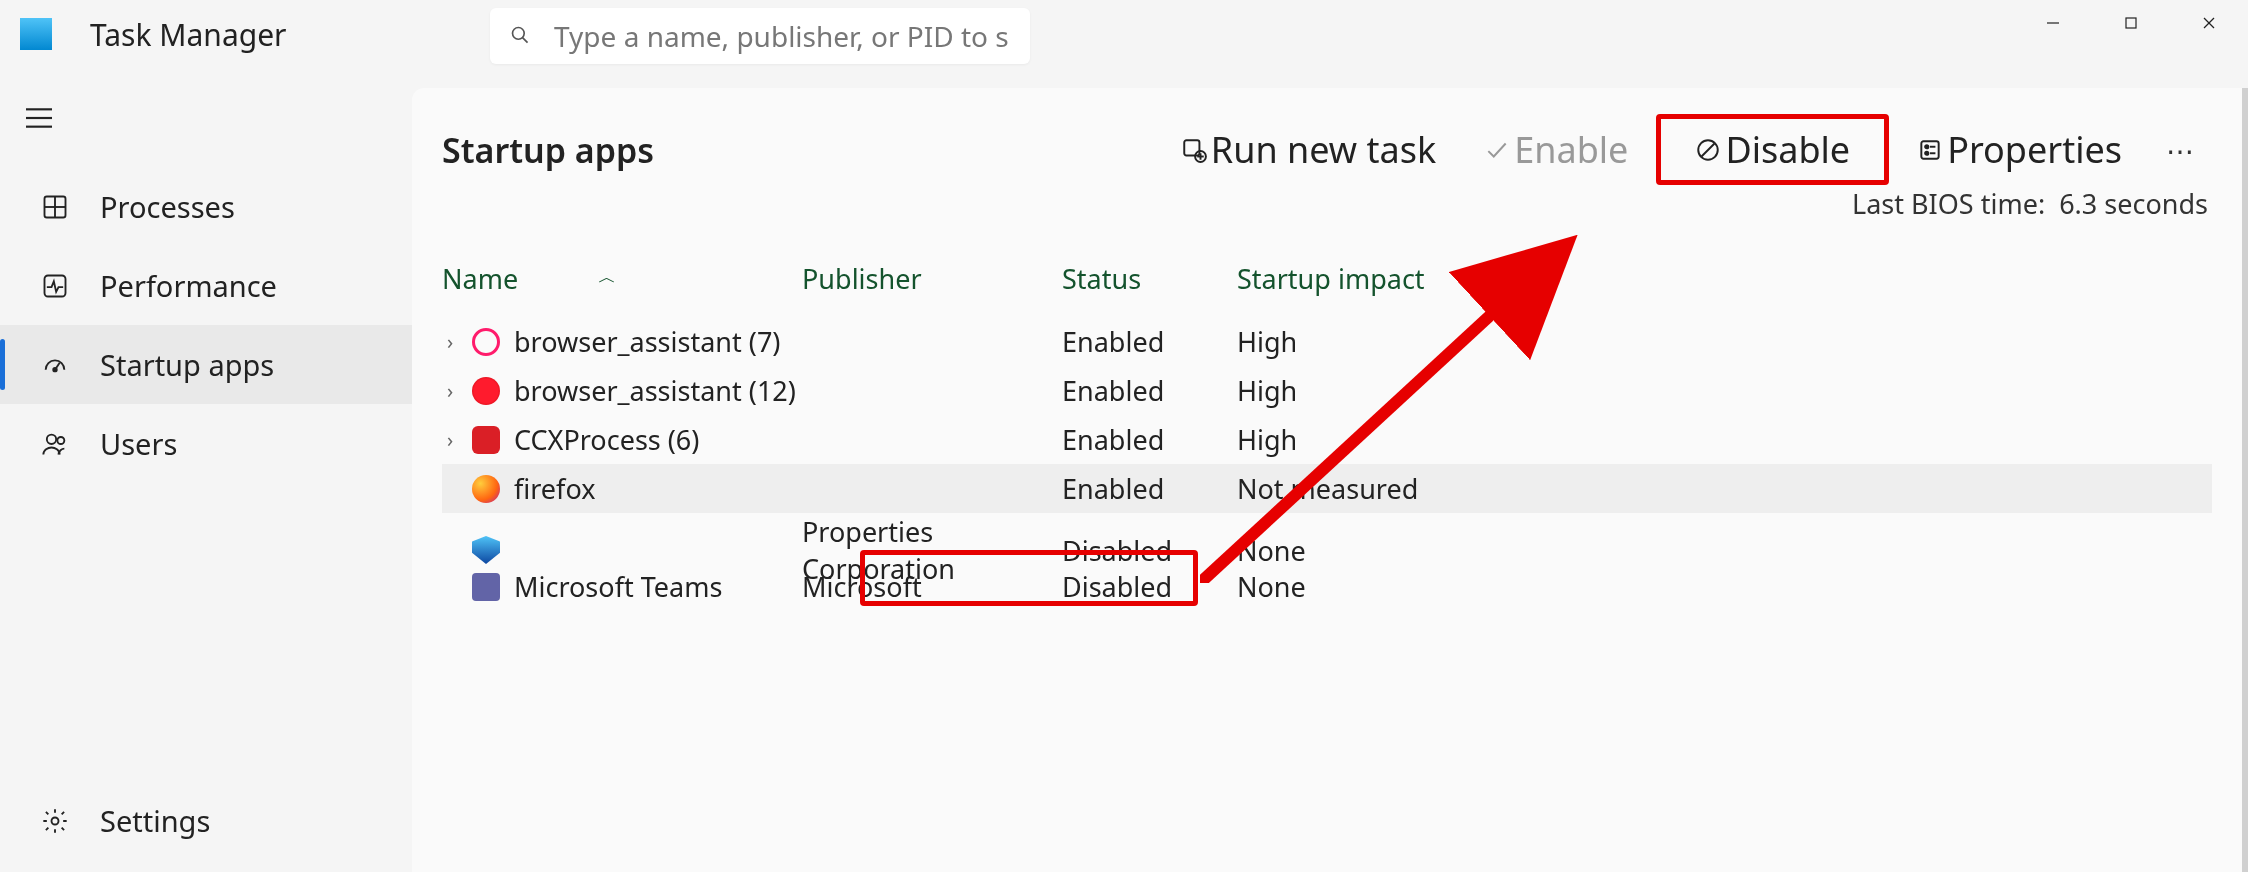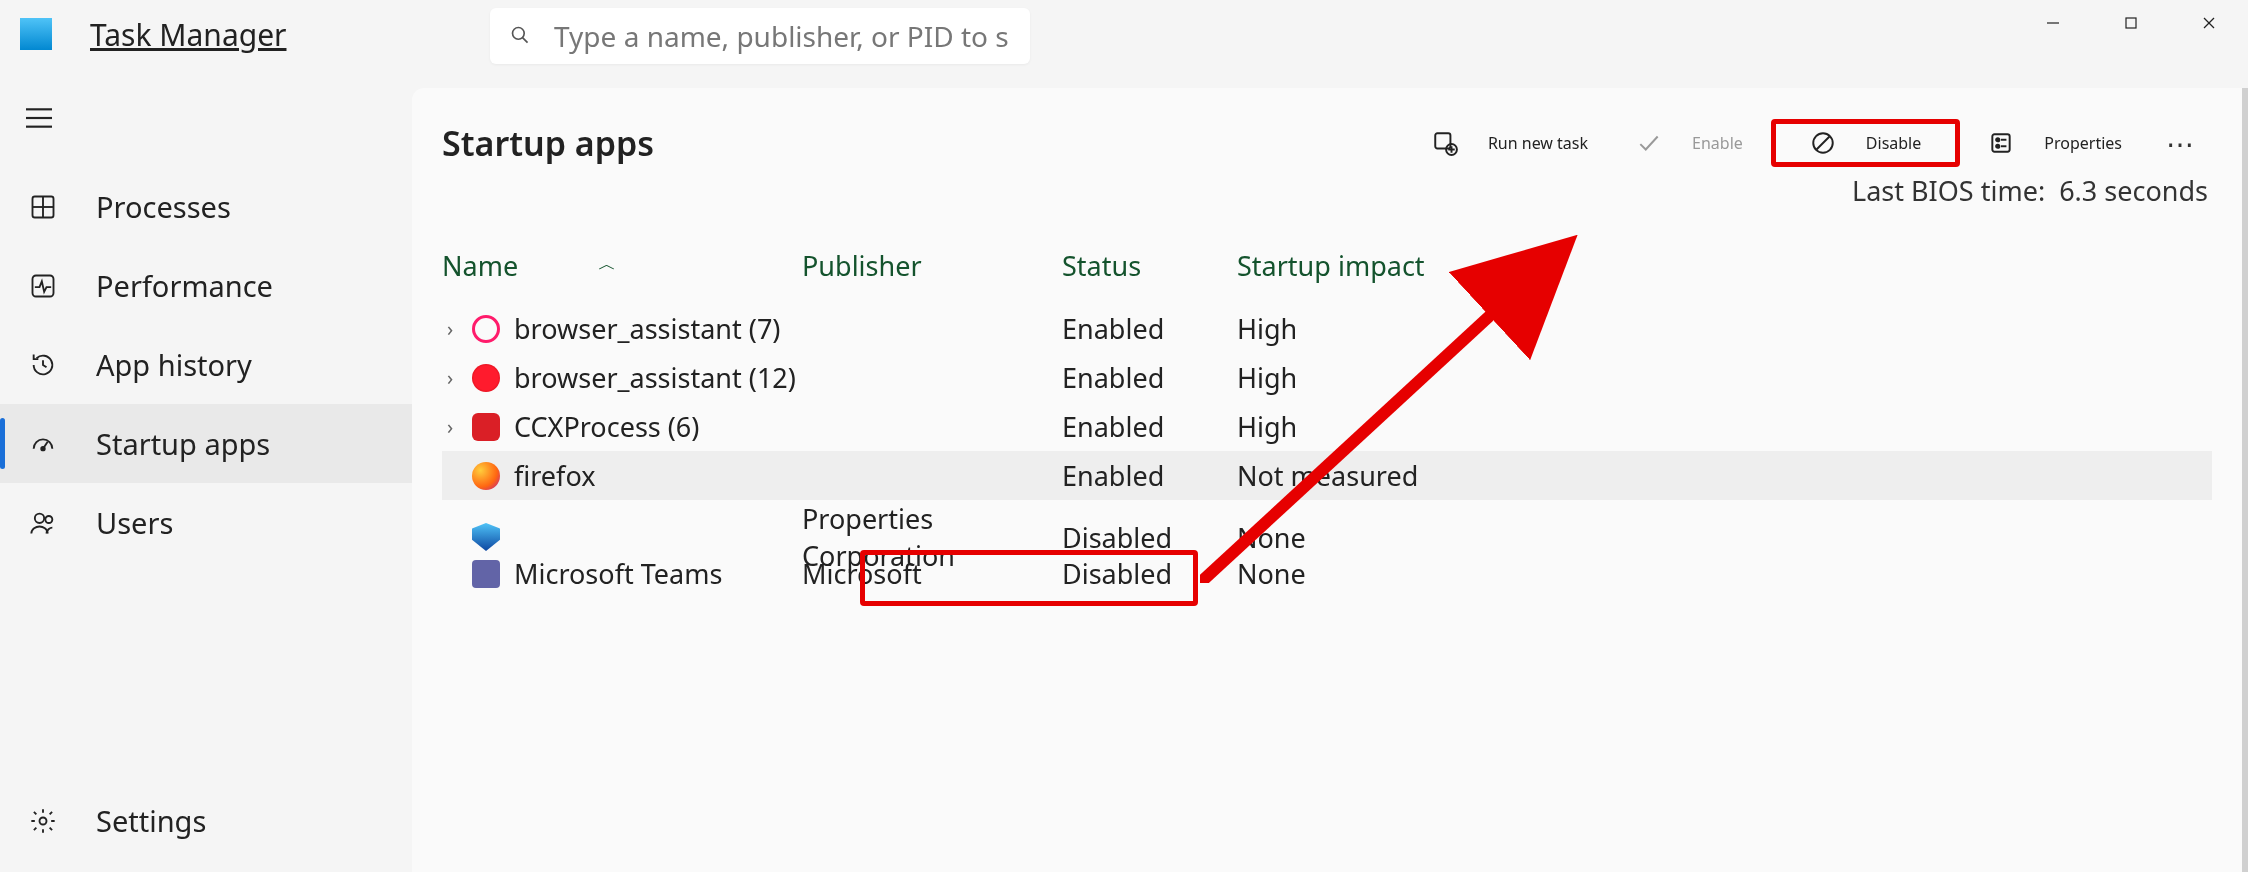--- a/index.html
+++ b/index.html
@@ -1,44 +1,44 @@
 <!DOCTYPE html>
 <html><head>
 <meta charset="utf-8">
 <style>
   * { box-sizing: border-box; margin: 0; padding: 0; font-family: "Segoe UI", system-ui, sans-serif; }
   body { width: 2248px; height: 872px; background: #f5f5f5; overflow: hidden; position: relative; }
 
   .titlebar { height: 68px; display: flex; align-items: center; padding-left: 20px; background: #f5f5f5; }
   .app-icon { width: 32px; height: 32px; background: linear-gradient(180deg,#4fc3f7 0%,#0288d1 100%); margin-right: 38px; }
-  .app-title { font-size: 30px; color: #222; text-decoration: underline; }
+  .app-title { font-size: 30px; color: #222; }
   .searchbox { position: absolute; left: 490px; top: 8px; width: 540px; height: 56px; background: #fff; border-radius: 6px; display: flex; align-items: center; padding: 0 20px; box-shadow: 0 1px 3px rgba(0,0,0,0.05); }
   .search-icon { width: 22px; height: 22px; margin-right: 24px; color: #555; }
   .searchbox input { border: none; outline: none; font-size: 28px; color: #666; width: 100%; background: transparent; }
   .searchbox input::placeholder { color: #777; }
   .win-controls { position: absolute; right: 0; top: 0; display: flex; }
   .win-btn { width: 78px; height: 46px; display: flex; align-items: center; justify-content: center; color: #222; }
   .win-btn svg { width: 16px; height: 16px; stroke: #222; stroke-width: 1.2; fill: none; }
 
   .layout { display: flex; height: calc(100% - 68px); }
   .sidebar { width: 412px; background: #f5f5f5; padding-top: 20px; }
   .hamburger { padding: 20px 26px; }
   .hamburger svg { width: 26px; height: 20px; stroke: #222; stroke-width: 2; }
   .nav-list { margin-top: 14px; }
-  .nav-item { display: flex; align-items: center; padding: 20px 28px; font-size: 29px; color: #222; gap: 38px; position: relative; }
+  .nav-item { display: flex; align-items: center; padding: 20px 40px; font-size: 29px; color: #222; gap: 30px; position: relative; }
   .nav-item.active { background: #e9e9e9; }
   .nav-item.active::before { content:""; position:absolute; left:0; top:14px; bottom:14px; width:5px; background:#1a6fd8; border-radius:3px; }
   .nav-icon { width: 30px; height: 30px; flex-shrink: 0; display:flex; align-items:center; justify-content:center; }
   .nav-icon svg { width: 28px; height: 28px; stroke: #222; stroke-width: 1.6; fill: none; }
   .settings-item { position: absolute; bottom: 12px; left:0; width: 412px; }
 
   .main { flex: 1; background: #fafafa; border-top-left-radius: 12px; padding: 26px 30px 0 30px; position: relative; margin-top: 20px; border-right: 6px solid #d0d0d0; }
   .main-header { display: flex; align-items: center; gap: 8px; }
   .page-title { font-size: 34px; font-weight: 600; color: #222; margin-right: auto; }
-  .tool-btn { display: flex; align-items: center; gap: 30px; padding: 10px 20px; font-size: 16px; color: #222; border-radius: 6px; }
+  .tool-btn { display: flex; align-items: center; gap: 4px; padding: 10px 20px; font-size: 36px; color: #222; border-radius: 6px; }
   .tool-btn.disabled { color: #999; }
   .tool-btn svg { width: 26px; height: 26px; stroke: currentColor; stroke-width: 1.8; fill: none; }
   .tool-btn.highlight-red { border: 5px solid #e60000; border-radius: 4px; padding: 6px 34px; }
   .more-dots { padding: 10px 16px; font-size: 28px; letter-spacing: 2px; color: #333; }
 
   .bios-line { text-align: right; font-size: 27px; color: #333; margin-right: 4px; }
 
   .table { margin-top: 30px; }
   .thead { display: grid; grid-template-columns: 360px 260px 175px 260px; padding: 8px 0 20px 0; font-size: 27px; color: #14532d; }
   .thead .sort { display:inline-block; margin-left: 80px; font-size:18px; vertical-align: 6px; }
@@ -118,30 +118,20 @@
       </div>
       <div class="nav-item">
         <span class="nav-icon">
             <svg viewBox="0 0 24 24">
               <rect x="3" y="3" width="18" height="18" rx="3"></rect>
               <polyline points="5,13 9,13 11,8 13,17 15,13 19,13"></polyline>
             </svg>
           </span>
         <span>Performance</span>
       </div>
-      <div class="nav-item">
-        <span class="nav-icon">
-            <svg viewBox="0 0 24 24">
-              <path d="M4 12a8 8 0 1 0 2.5-5.8"></path>
-              <polyline points="4,3 4,7 8,7"></polyline>
-              <polyline points="12,8 12,12 15,14"></polyline>
-            </svg>
-          </span>
-        <span>App history</span>
-      </div>
       <div class="nav-item active">
         <span class="nav-icon">
             <svg viewBox="0 0 24 24">
               <path d="M4 16a8 8 0 0 1 16 0"></path>
               <line x1="12" y1="16" x2="16" y2="10"></line>
               <circle cx="12" cy="16" r="1.5" fill="#222"></circle>
             </svg>
           </span>
         <span>Startup apps</span>
       </div>

